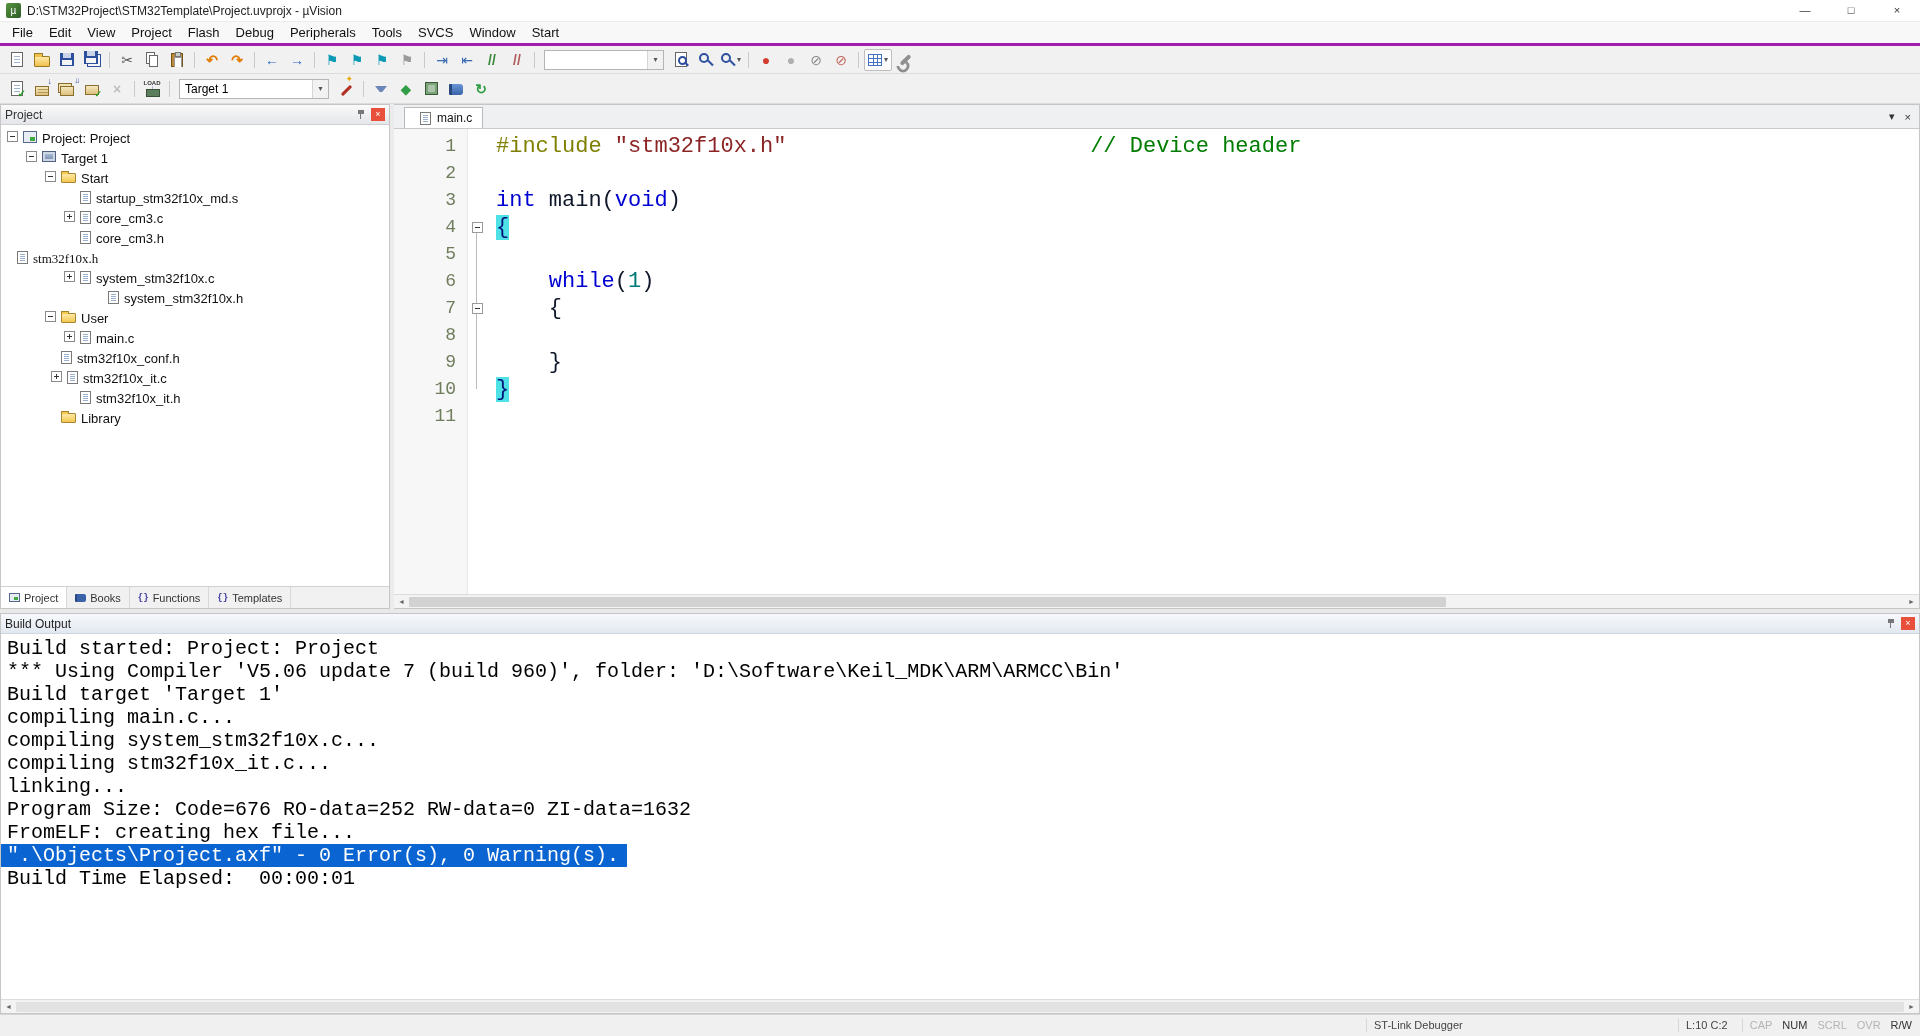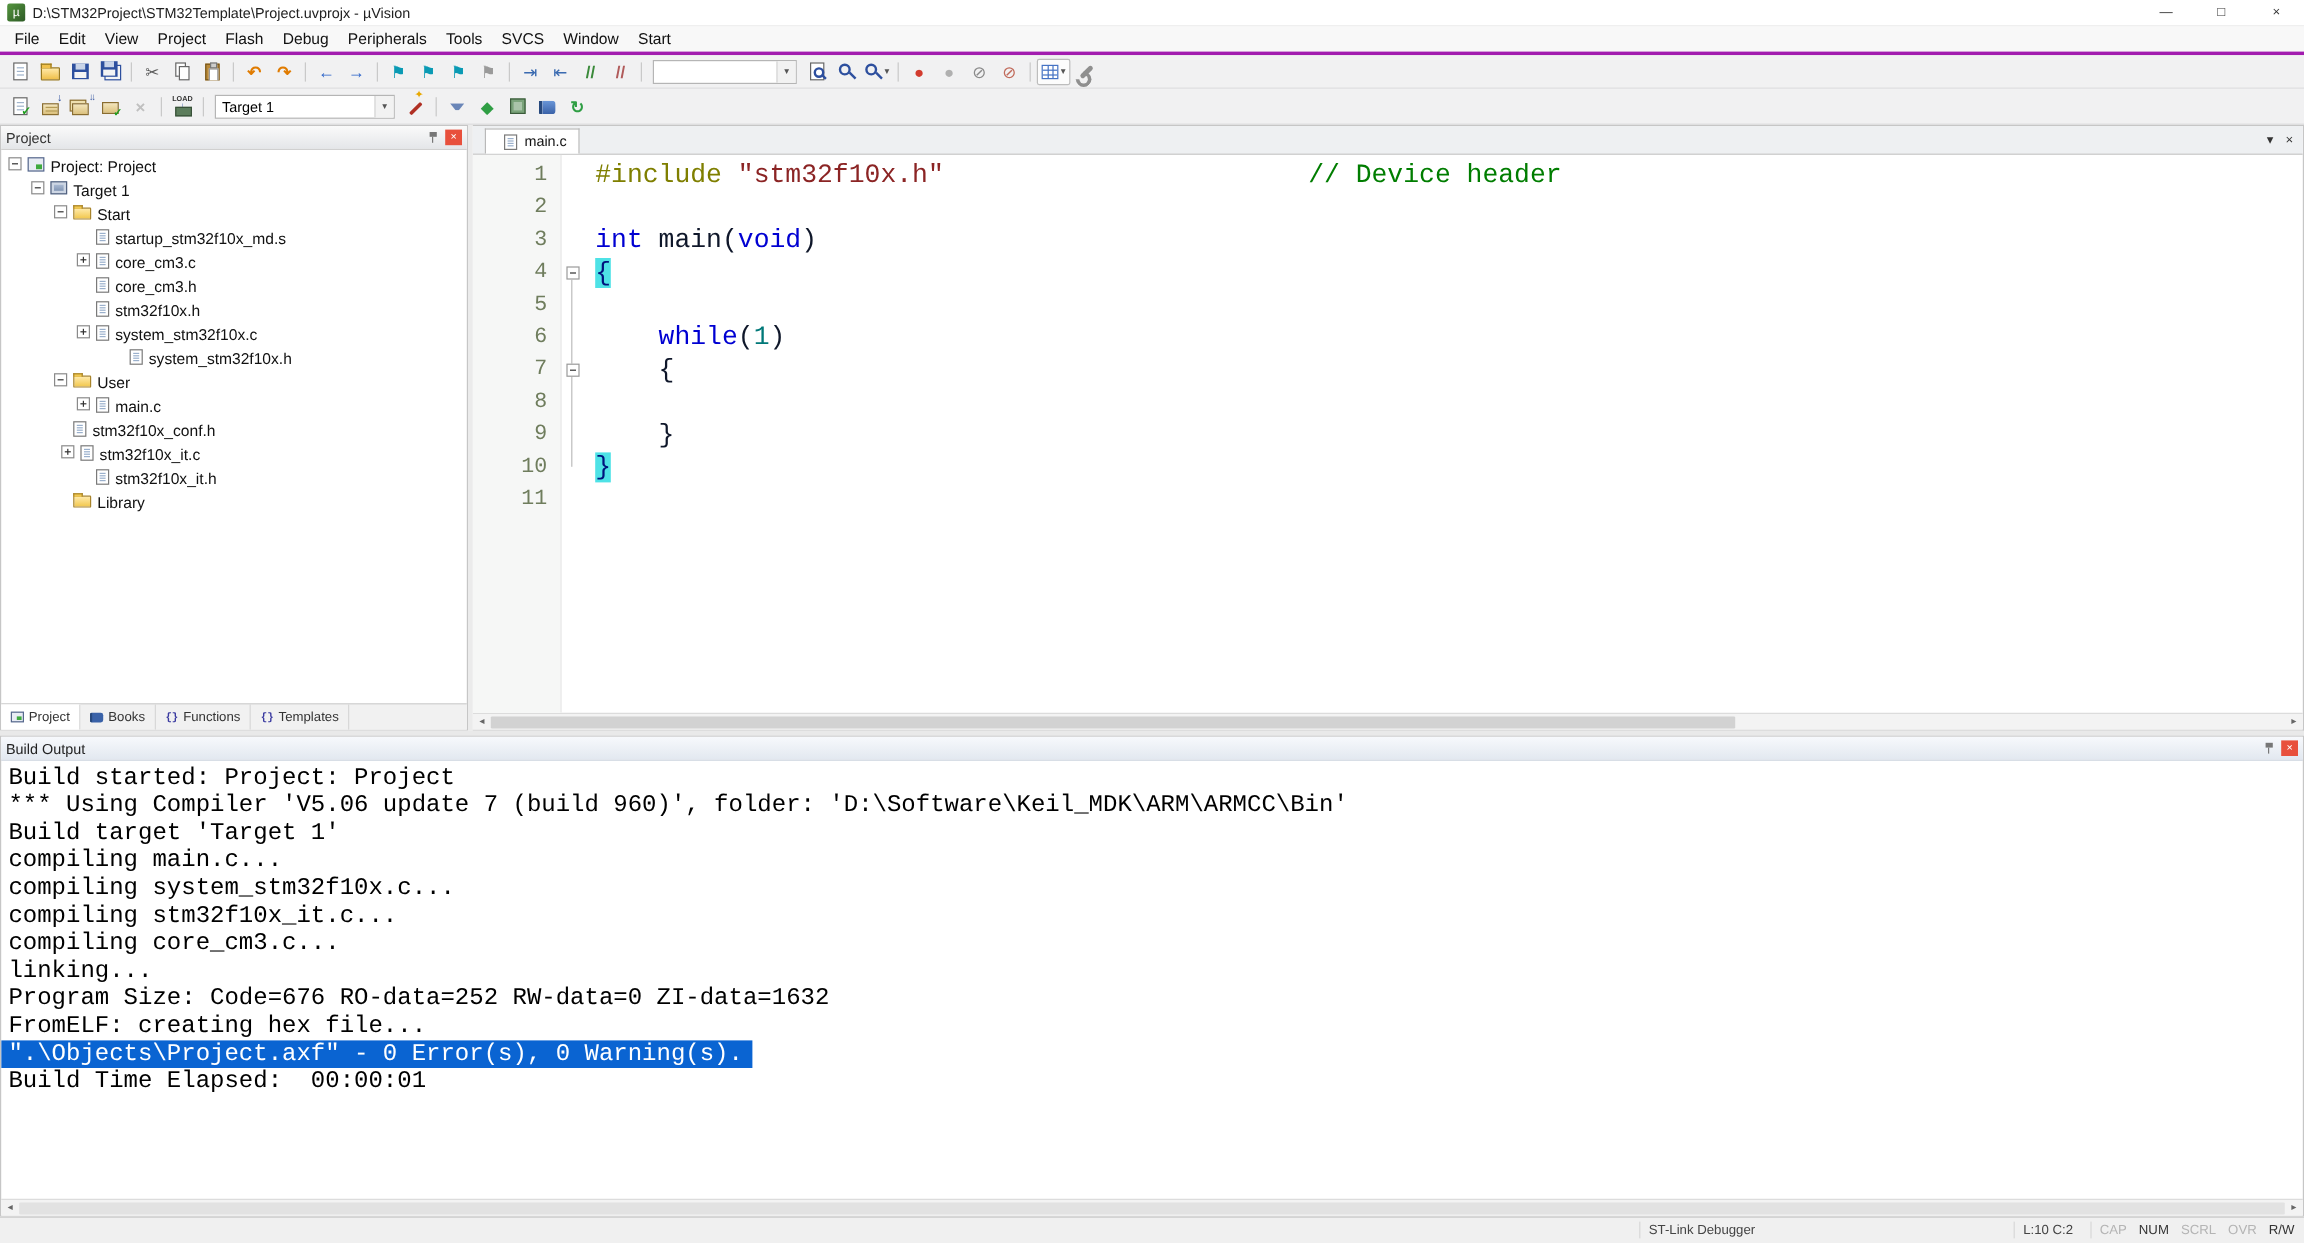--- a/index.html
+++ b/index.html
@@ -393,21 +393,21 @@
           <div class="tree-row" style="padding-left: 63px;">
             <span class="expand-box plus"></span>
             <span class="ti ti-file"></span>
             <span class="tree-label">core_cm3.c</span>
           </div>
           <div class="tree-row" style="padding-left: 63px;">
             <span class="expand-spacer"></span>
             <span class="ti ti-file"></span>
             <span class="tree-label">core_cm3.h</span>
           </div>
-          <div class="tree-row" style="padding-left: 63px;">
+          <div class="tree-row" style=" font-family: Liberation Serif, serif;">
             <span class="expand-spacer"></span>
             <span class="ti ti-file"></span>
             <span class="tree-label">stm32f10x.h</span>
           </div>
           <div class="tree-row" style="padding-left: 63px;">
             <span class="expand-box plus"></span>
             <span class="ti ti-file"></span>
             <span class="tree-label">system_stm32f10x.c</span>
           </div>
           <div class="tree-row" style="padding-left: 91px;">
@@ -558,21 +558,20 @@
       <span class="pin"></span>
       <span class="ph-close">×</span>
     </div>
     <div class="bo-body" id="bo-lines">
         <div class="bo-line"><span class="bo-text">Build started: Project: Project</span></div>
         <div class="bo-line"><span class="bo-text">*** Using Compiler 'V5.06 update 7 (build 960)', folder: 'D:\Software\Keil_MDK\ARM\ARMCC\Bin'</span></div>
         <div class="bo-line"><span class="bo-text">Build target 'Target 1'</span></div>
         <div class="bo-line"><span class="bo-text">compiling main.c...</span></div>
         <div class="bo-line"><span class="bo-text">compiling system_stm32f10x.c...</span></div>
         <div class="bo-line"><span class="bo-text">compiling stm32f10x_it.c...</span></div>
-        <div class="bo-line"><span class="bo-text">compiling core_cm3.c...</span></div>
         <div class="bo-line"><span class="bo-text">linking...</span></div>
         <div class="bo-line"><span class="bo-text">Program Size: Code=676 RO-data=252 RW-data=0 ZI-data=1632</span></div>
         <div class="bo-line"><span class="bo-text">FromELF: creating hex file...</span></div>
         <div class="bo-line hl"><span class="bo-text">".\Objects\Project.axf" - 0 Error(s), 0 Warning(s).</span></div>
         <div class="bo-line"><span class="bo-text">Build Time Elapsed:  00:00:01</span></div>
       </div>
     <div class="hscroll bo">
       <span class="scroll-arrow">◄</span>
       <span class="hthumb" style="flex:1"></span>
       <span class="scroll-arrow">►</span>

